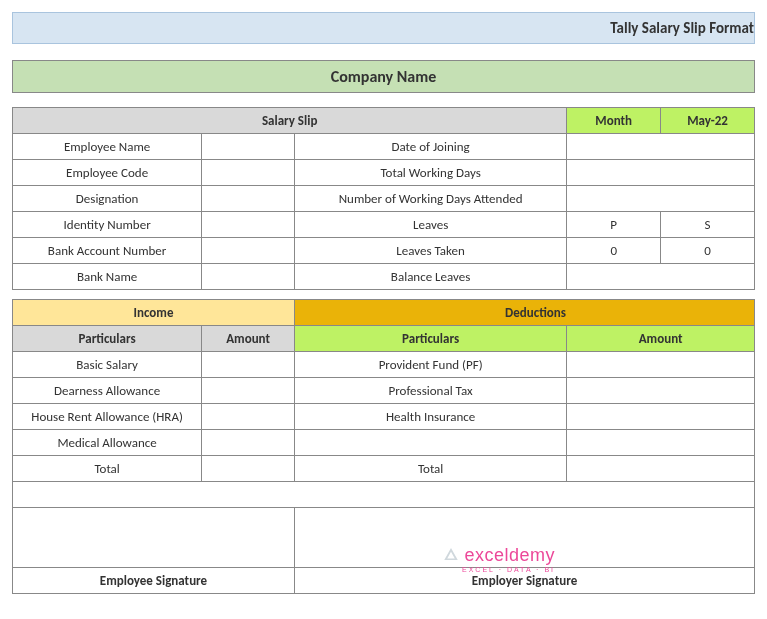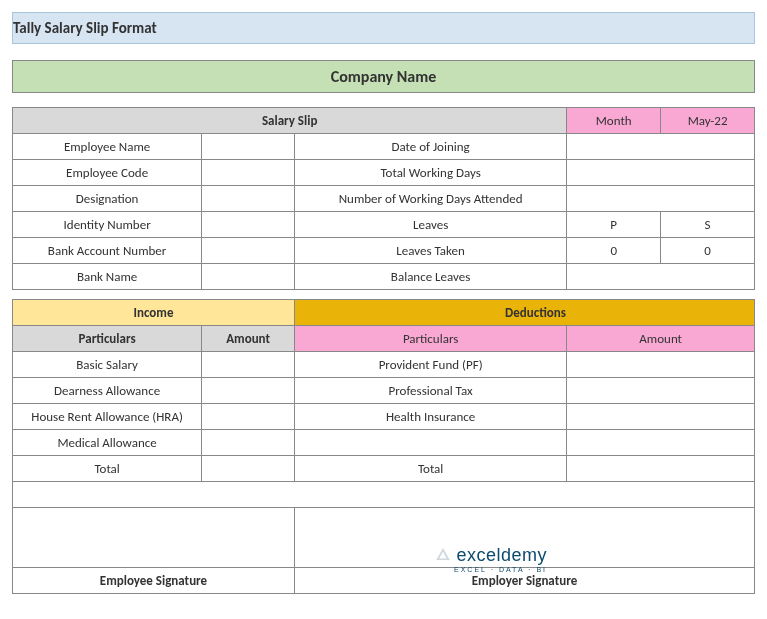--- a/index.html
+++ b/index.html
@@ -8,21 +8,21 @@
     padding: 12px;
     font-family: Calibri, Arial, sans-serif;
     font-size: 13px;
     background: #fff;
     width: 767px;
     color: #333;
   }
   .title-banner {
     background: #d7e5f2;
     border: 1px solid #a9c4de;
-    text-align: left;
+    text-align: right;
     padding: 6px 0;
     font-weight: bold;
     font-size: 15px;
     margin-bottom: 16px;
   }
   .company-banner {
     background: #c5e0b4;
     border: 1px solid #888;
     text-align: center;
     padding: 6px 0;
@@ -37,31 +37,31 @@
   }
   td {
     border: 1px solid #888;
     padding: 5px 6px;
     text-align: center;
     height: 26px;
     vertical-align: middle;
     background: #fff;
   }
   .hdr-grey { background: #d9d9d9; font-weight: bold; }
-  .hdr-lightblue { background: #f9a8d4; font-weight: normal; margin-left: 12px; }
+  .hdr-lightblue { background: #bef264; font-weight: bold; margin-left: 12px; }
   .hdr-yellow { background: #ffe699; font-weight: bold; margin-left: 16px; }
   .hdr-orange { background: #eab308; font-weight: bold; padding-left: 28px; }
   .sig-row td { height: 60px; }
   .bold { font-weight: bold; }
   .watermark {
     position: absolute;
-    right: 220px;
+    right: 212px;
     top: 545px;
     font-size: 18px;
-    color: #0c4a6e;
+    color: #ec4899;
     font-family: Arial, sans-serif;
     letter-spacing: 0.5px;
     pointer-events: none;
   }
   .watermark .sub {
     font-size: 7px;
     letter-spacing: 2px;
     display: block;
     text-align: right;
     margin-top: -2px;

